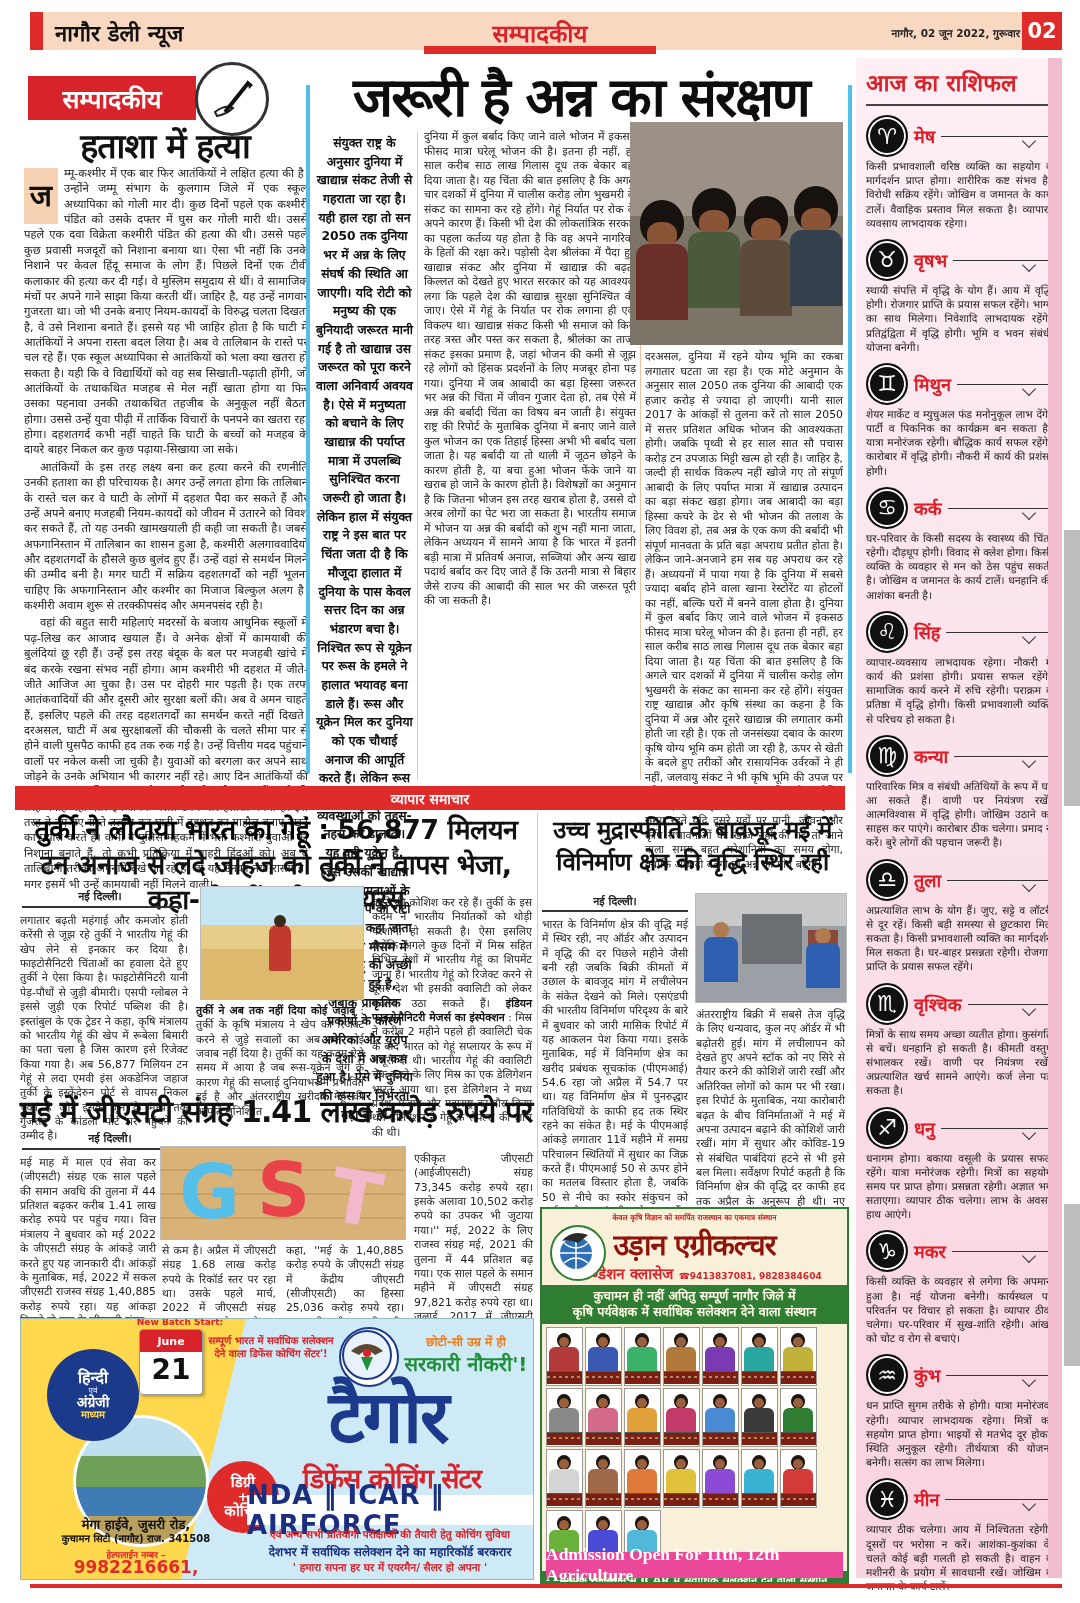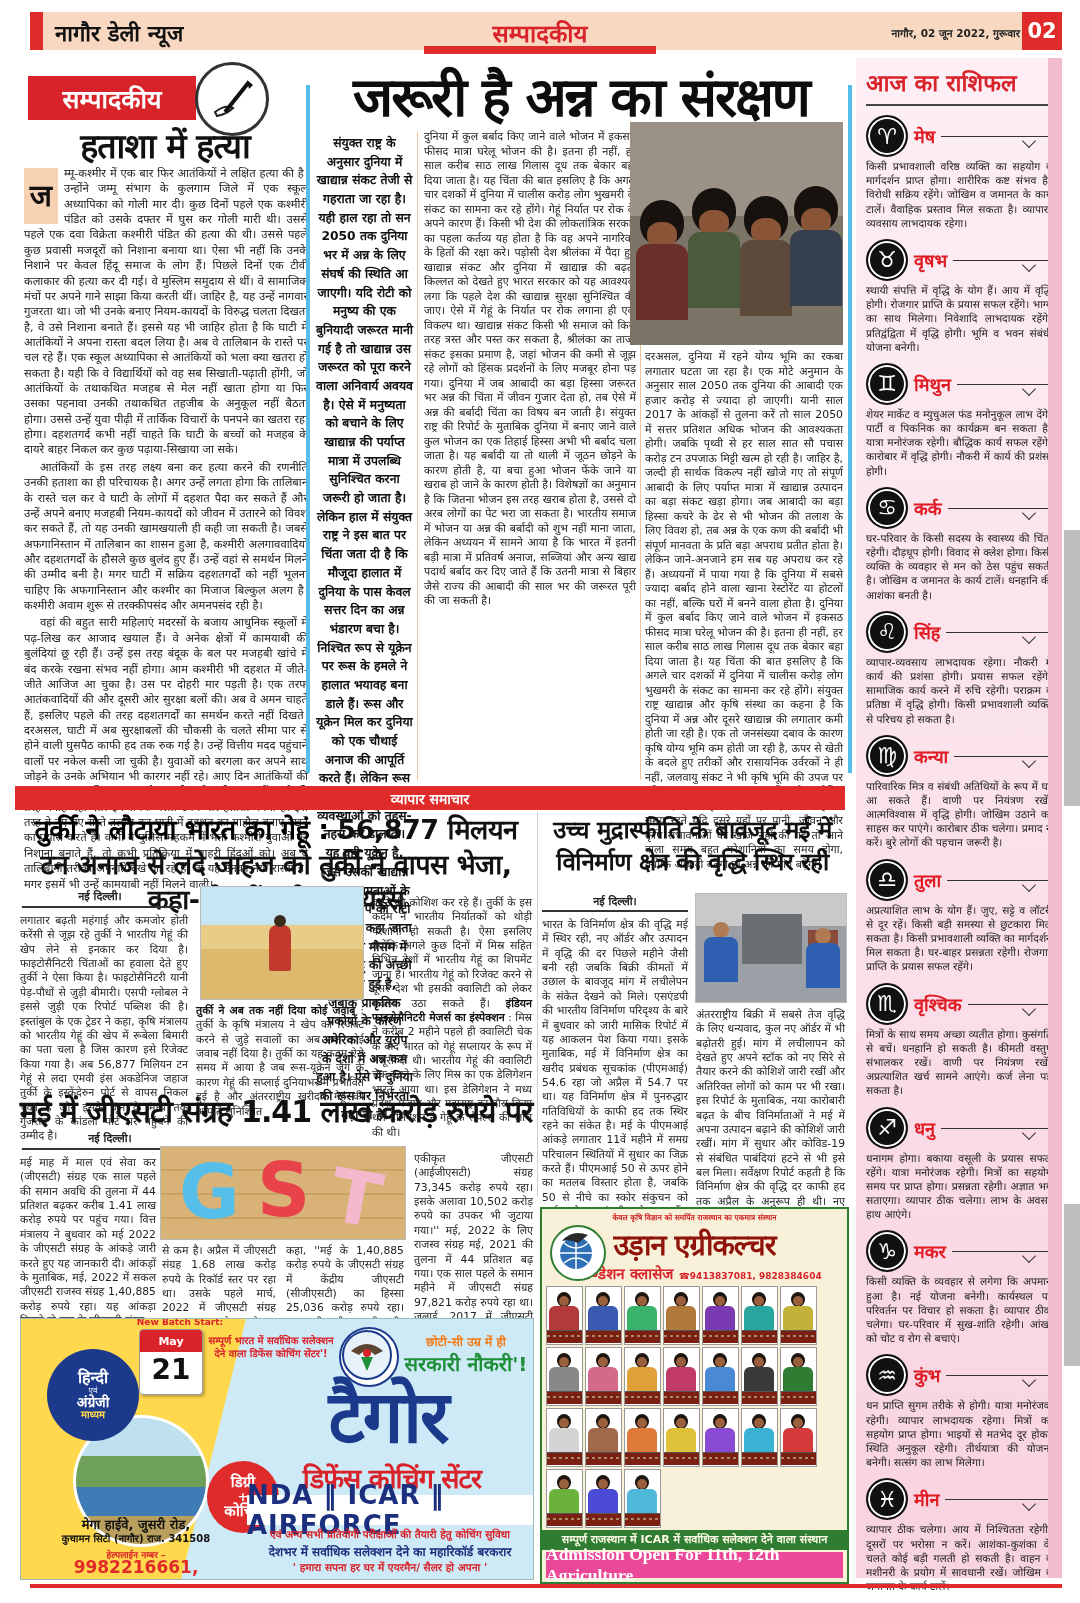--- a/index.html
+++ b/index.html
@@ -395,21 +395,21 @@
     <div class="tg-yellow"></div>
     <div class="tg-campus"></div>
     <div class="tg-medium">
       <span style="font-size:16px;font-weight:800;">हिन्दी</span>
       <span style="font-size:8px;">एवं</span>
       <span style="font-size:14px;font-weight:800;">अंग्रेजी</span>
       <span style="font-size:10px;color:#ffd84d;font-weight:800;">माध्यम</span>
     </div>
     <div class="tg-newbatch">New Batch Start:</div>
     <div class="tg-cal">
-      <div class="tg-cal-top">May</div>
+      <div class="tg-cal-top">June</div>
       <div class="tg-cal-day">21</div>
     </div>
     <div class="tg-degree">
       <span style="font-size:15px;font-weight:800;">डिग्री</span>
       <span style="font-size:13px;font-weight:800;">+</span>
       <span style="font-size:15px;font-weight:800;">कोचिंग</span>
     </div>
     <div class="tg-tagline">सम्पूर्ण भारत में सर्वाधिक सलेक्शन देने वाला डिफेंस कोचिंग सेंटर'!</div>
     <div class="tg-logo">
       <svg width="52" height="52" viewBox="0 0 52 52">
@@ -437,20 +437,24 @@
     <div class="ud-topline">केवल कृषि विज्ञान को समर्पित राजस्थान का एकमात्र संस्थान</div>
     <div class="ud-logo">
       <svg width="48" height="48" viewBox="0 0 48 48">
         <circle cx="24" cy="26" r="16" fill="#2e6fb5"></circle>
         <path d="M8 26 h32 M24 10 v32 M12 16 q12 10 24 0 M12 36 q12 -10 24 0" stroke="#fff" stroke-width="1.5" fill="none"></path>
         <path d="M10 14 Q20 2 36 8 L26 16 Q18 12 10 14 Z" fill="#2a2a2a"></path>
       </svg>
     </div>
     <div class="ud-title">उड़ान एग्रीकल्चर</div>
     <div class="ud-sub"><span>फाउण्डेशन क्लासेज</span> <span class="ud-phone">☎</span><span class="ud-phone">9413837081, 9828384604</span></div>
+    <div class="ud-band">
+      <div>कुचामन ही नहीं अपितु सम्पूर्ण नागौर जिले में</div>
+      <div>कृषि पर्यवेक्षक में सर्वाधिक सलेक्शन देने वाला संस्थान</div>
+    </div>
     <div class="ud-grid" id="student-grid">
         <div class="u-tile">
           <div class="u-photo">
             <div class="u-head"></div>
             <div class="u-face"></div>
             <div class="u-shirt" style="background:#b23a3a"></div>
           </div>
           <div class="u-cap"></div>
         </div>
         <div class="u-tile">

